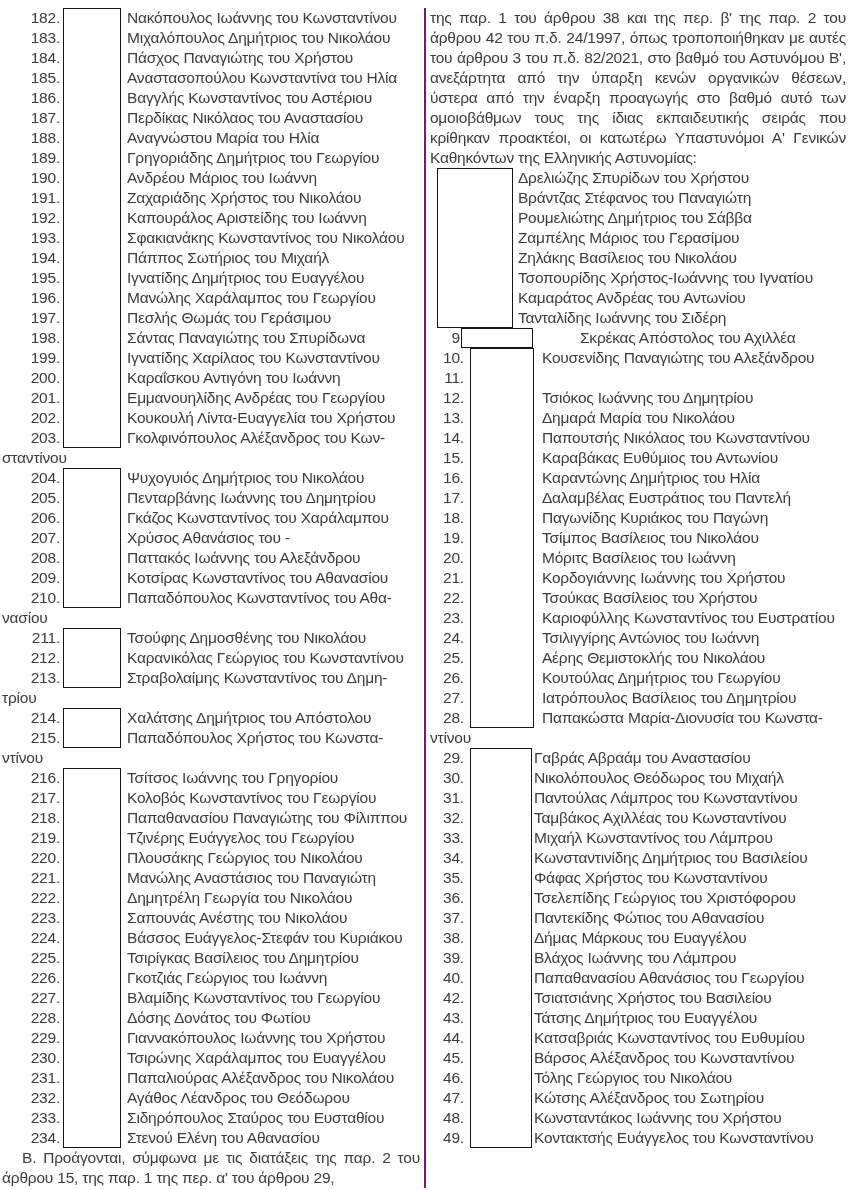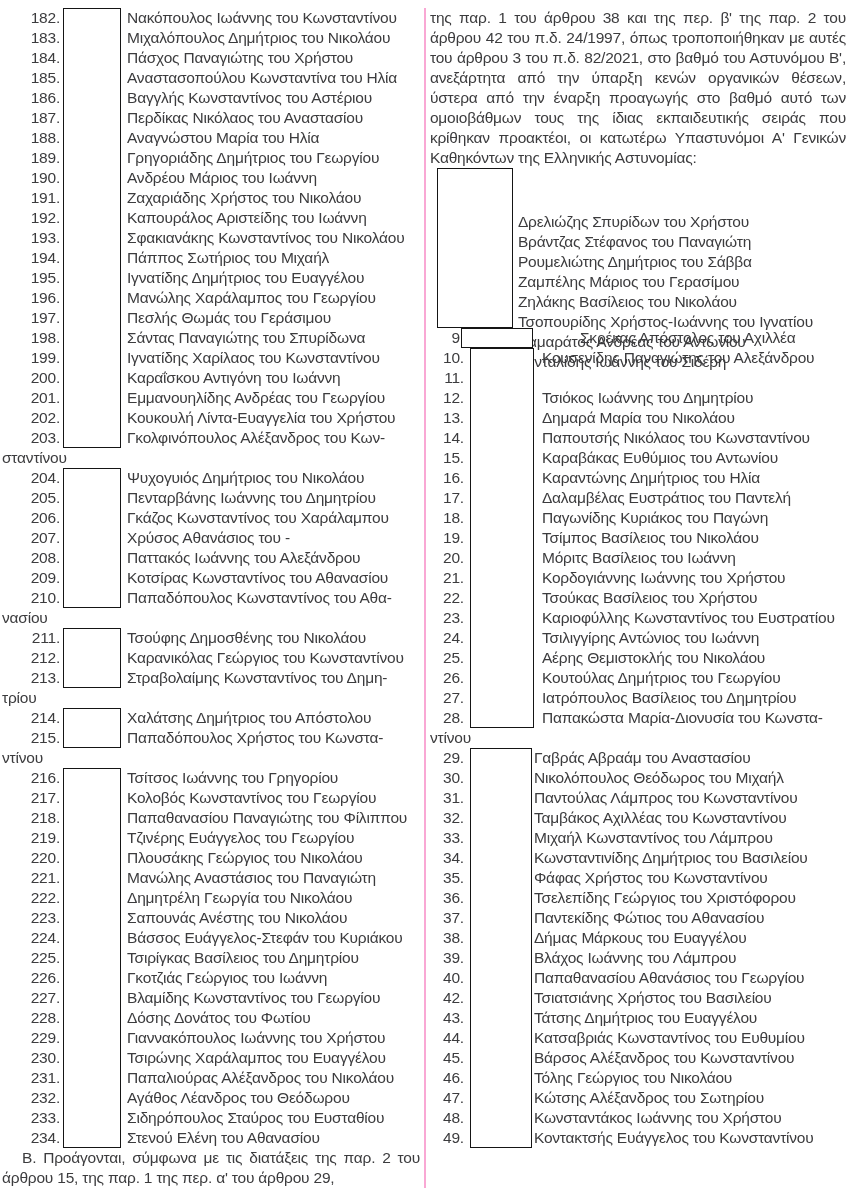--- a/index.html
+++ b/index.html
@@ -4,21 +4,21 @@
 <style>
   html,body{margin:0;padding:0;background:#ffffff;}
   body{
     width:848px;height:1190px;overflow:hidden;
     font-family:"Liberation Sans","DejaVu Sans",sans-serif;
     font-size:15.5px;color:#3c3c3e;letter-spacing:-0.2px;
   }
   .page{display:flex;padding-top:8px;box-sizing:border-box;}
   .col{width:448px;box-sizing:border-box;}
   .col-left{padding:0 4px 0 2px;}
-  .col-right{border-left:2px solid #f9a8d4;padding:0 2px 0 4px;}
+  .col-right{border-left:2px solid #701a75;padding:0 2px 0 4px;}
 
   .para{line-height:20px;text-align:justify;text-align-last:left;margin:0;}
   .para.indent-first{text-indent:20px;}
 
   .group{position:relative;}
   .rows{position:relative;}
   .row{height:20px;line-height:20px;white-space:nowrap;position:relative;}
   .num{display:inline-block;text-align:right;}
   .col-left .num{width:58px;}
   .col-right .num{width:34px;}
@@ -34,21 +34,21 @@
     border-bottom:1.5px solid #151515;
     box-sizing:border-box;
   }
 
   
   .rows[data-list^="L"] .redact-box{left:61px;width:58px;}
   .rows[data-list^="L"] .name{left:125px;}
 
   
   .rows[data-list="R1"] .redact-box{left:7px;width:76px;}
-  .rows[data-list="R1"] .name{left:88px;margin-top:44px;}
+  .rows[data-list="R1"] .name{left:88px;}
   .rows[data-list="R2"] .redact-box{left:31px;width:72px;}
   .rows[data-list="R2"] .name{left:104px;margin-left:46px;}
   .rows[data-list="R3"] .redact-box{left:40px;width:64px;}
   .rows[data-list="R3"] .name{left:112px;}
   .rows[data-list="R4"] .redact-box{left:40px;width:62px;}
   .rows[data-list="R4"] .name{left:104px;}
 </style>
 </head>
 <body>
 

